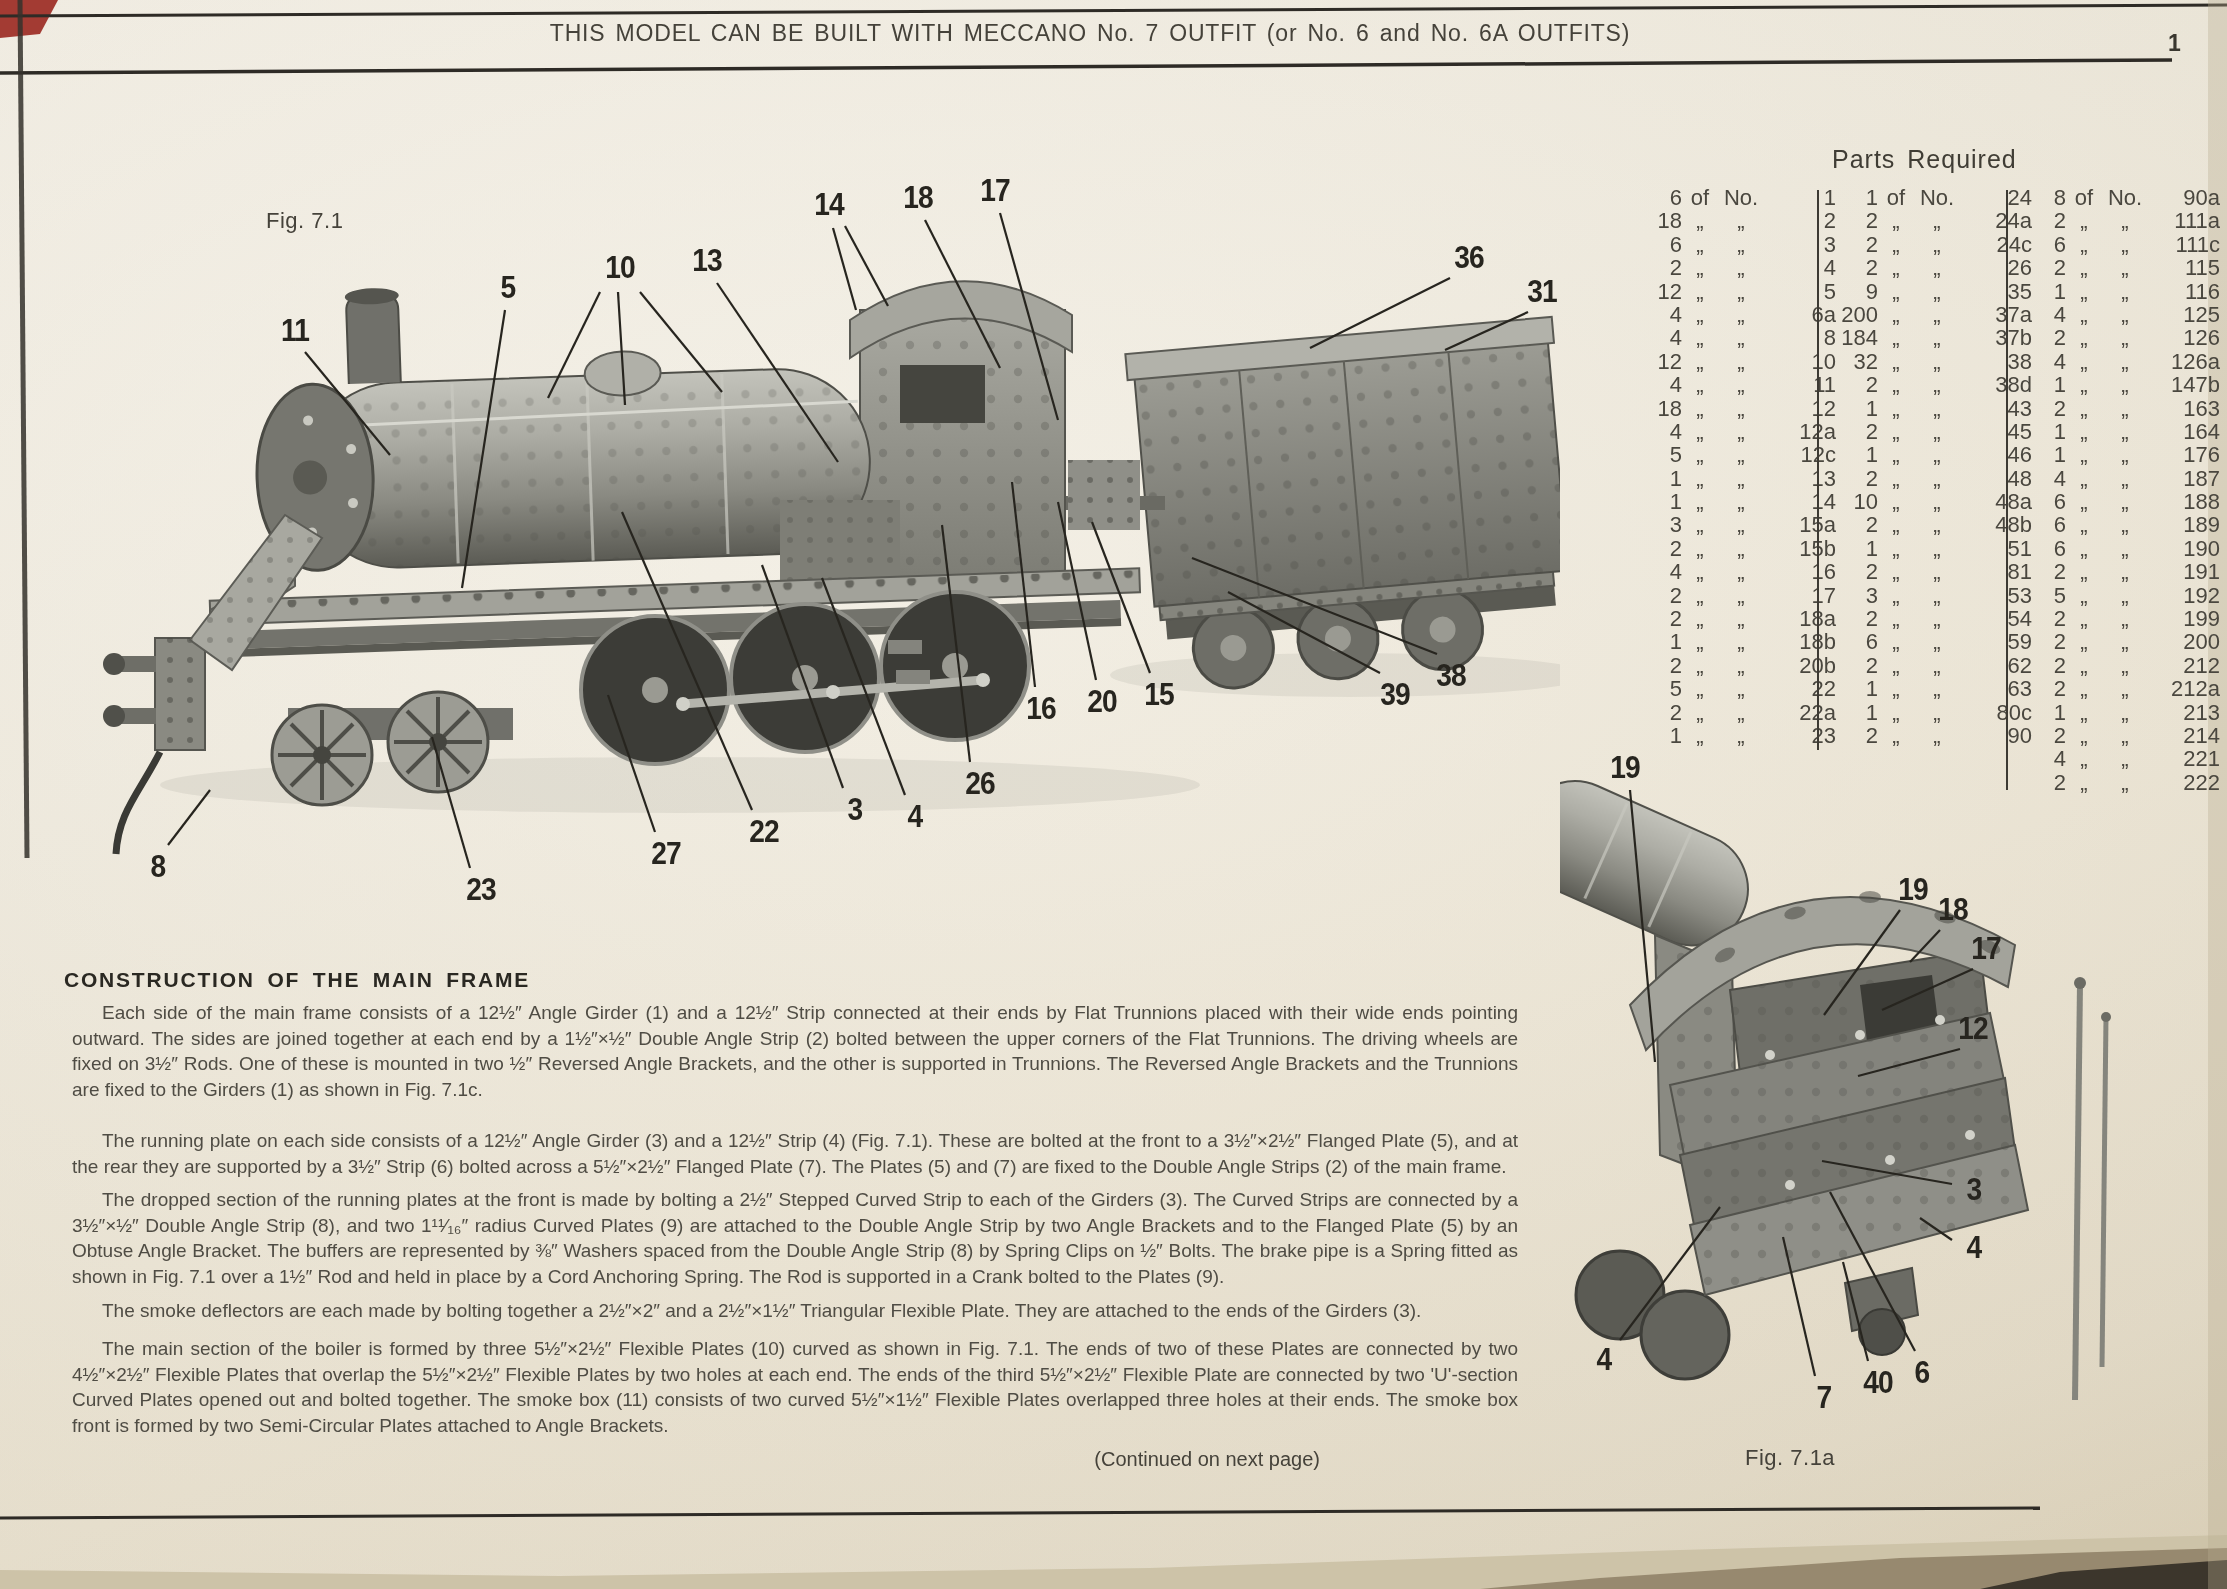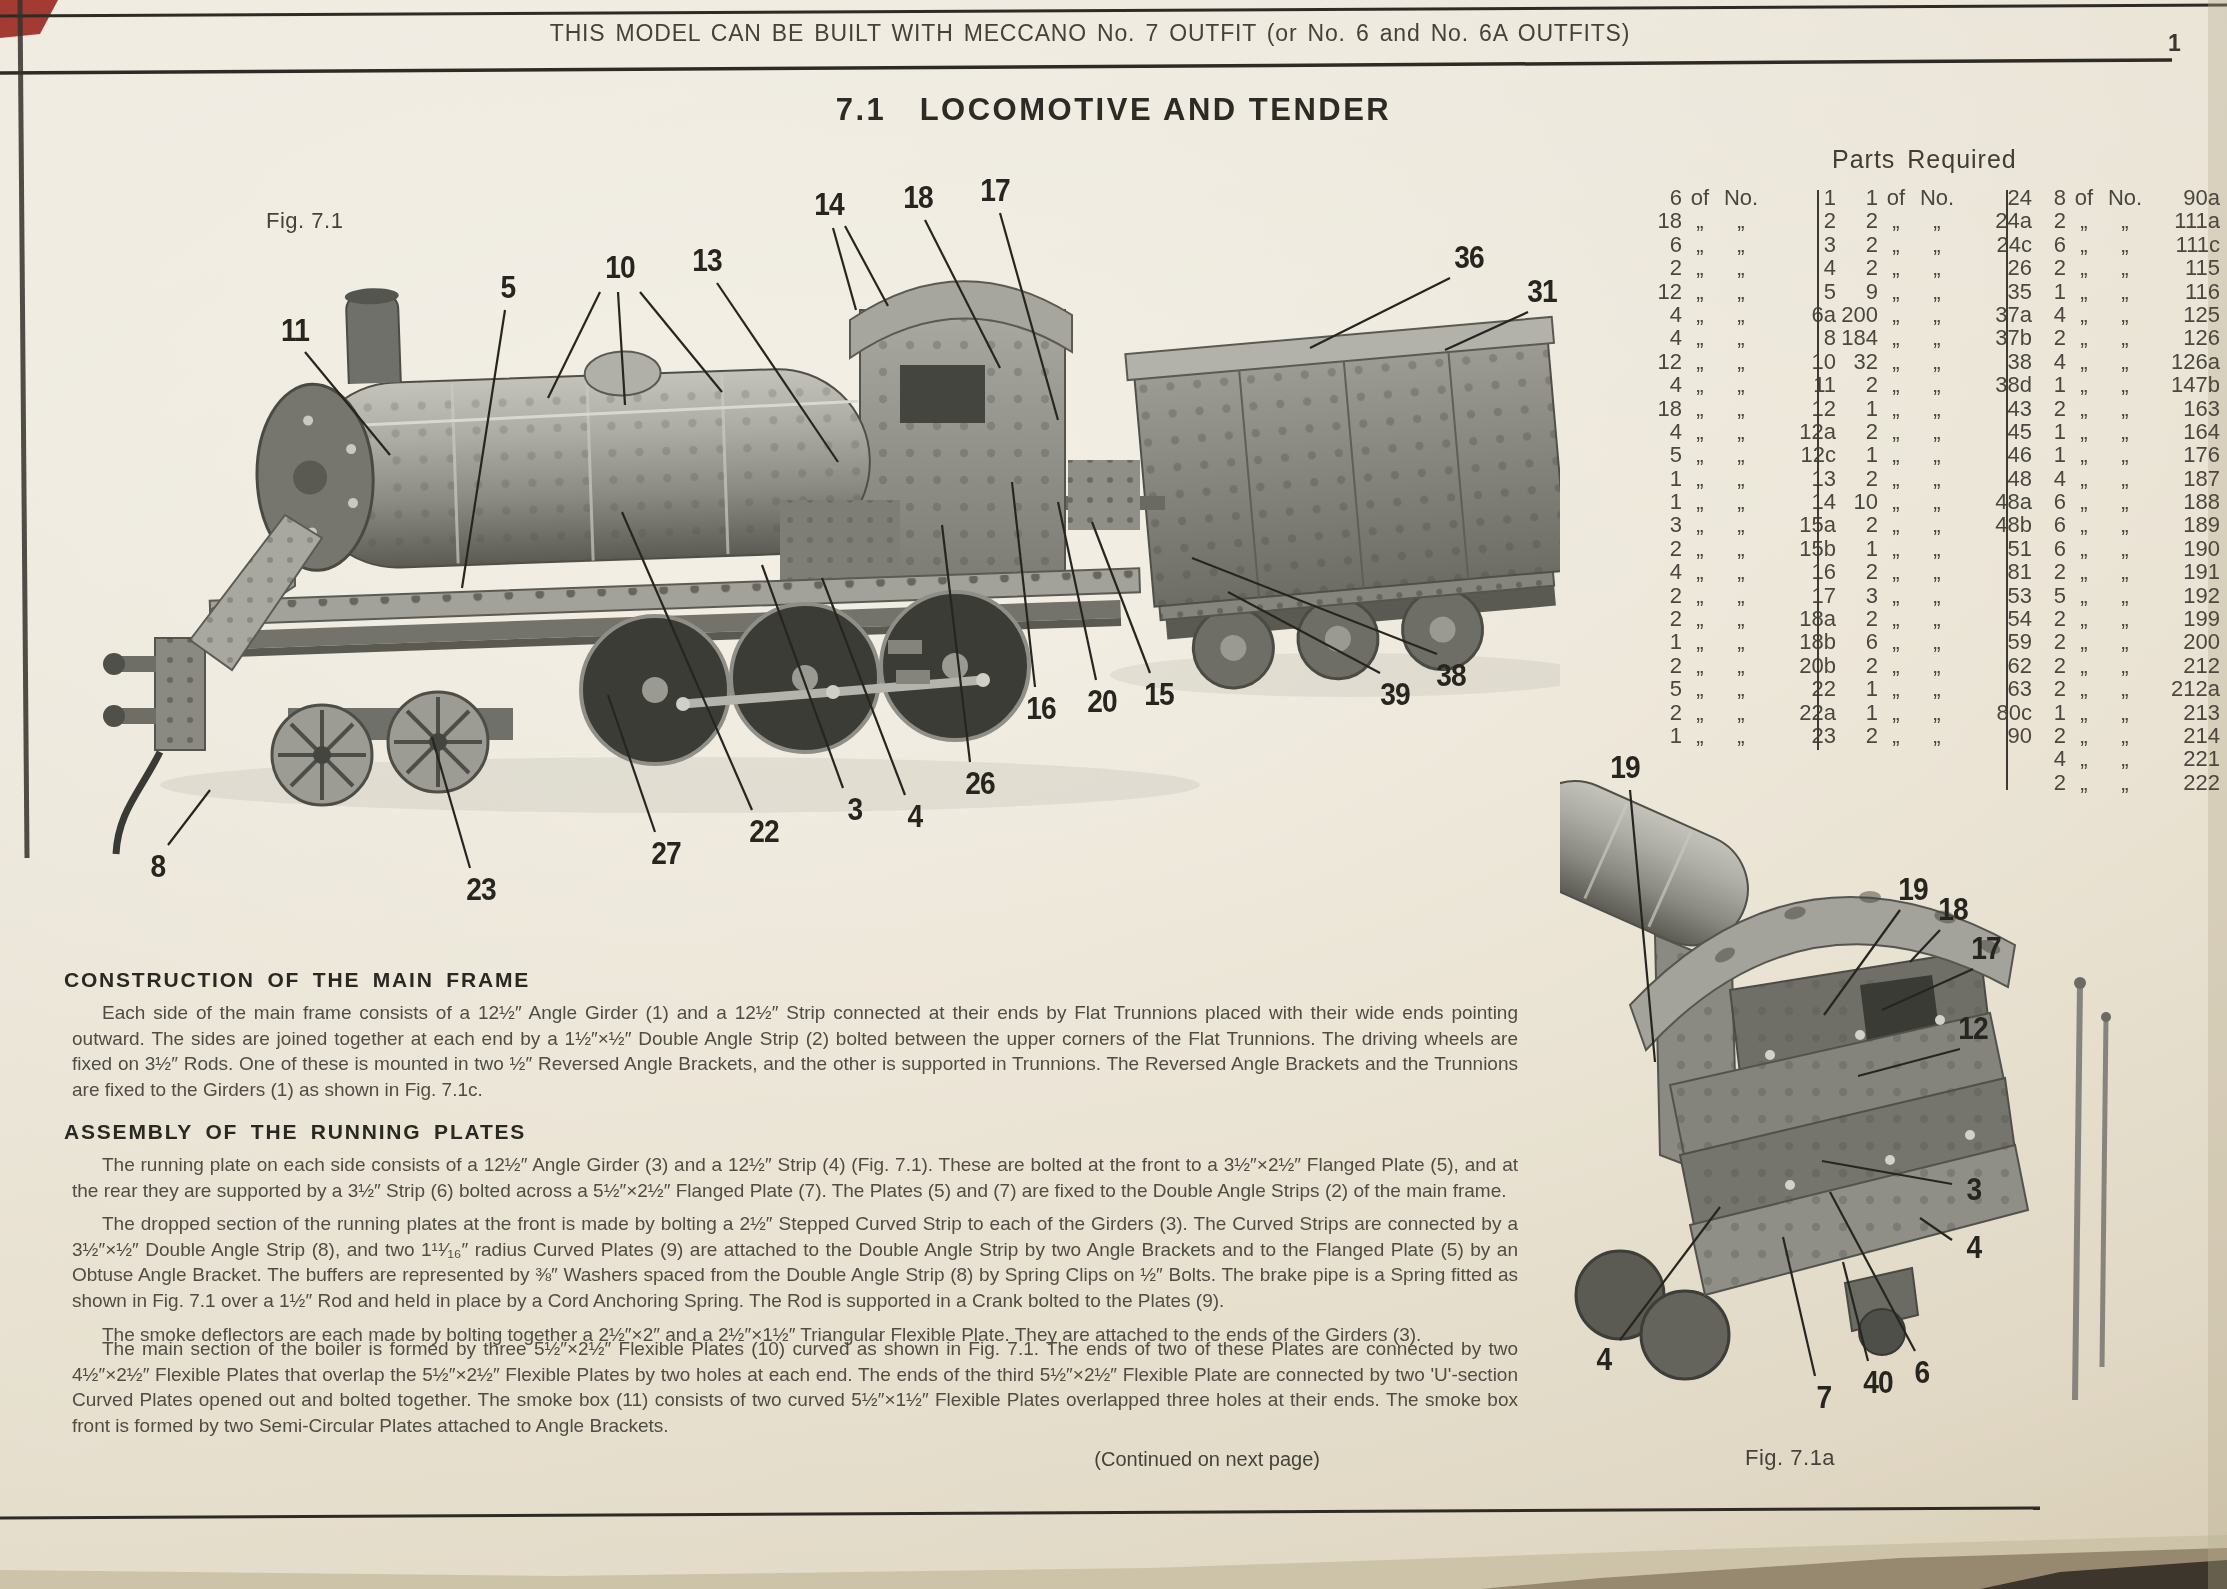--- a/index.html
+++ b/index.html
@@ -267,21 +267,20 @@
         <line x1="1952" y1="1240" x2="1920" y2="1218"></line>
         <line x1="1620" y1="1340" x2="1720" y2="1207"></line>
         <line x1="1815" y1="1376" x2="1783" y2="1237"></line>
         <line x1="1868" y1="1361" x2="1843" y2="1262"></line>
         <line x1="1915" y1="1351" x2="1830" y2="1192"></line>
       </g>
   </svg>
 
   <div class="txt banner">THIS MODEL CAN BE BUILT WITH MECCANO No. 7 OUTFIT (or No. 6 and No. 6A OUTFITS)</div>
   <div class="txt pagenum">1</div>
-  <div class="txt title">7.1   LOCOMOTIVE AND TENDER</div>
   <div class="txt figlabel" id="fig1-label">Fig. 7.1</div>
   <div class="txt figlabel" id="fig1a-label">Fig. 7.1a</div>
 
   <div class="txt parts-title">Parts Required</div>
   <div class="parts-col" id="parts-col-0">
       <div class="prow">
         <span class="pc0">6</span>
         <span class="pc1">of</span>
         <span class="pc2">No.</span>
         <span class="pc3">1</span>
@@ -730,21 +729,20 @@
         <span class="pc2">„</span>
         <span class="pc3">222</span>
       </div>
     </div>
 
   <div class="section" id="section-0">
     <h2 class="sec-h">CONSTRUCTION OF THE MAIN FRAME</h2>
     <p class="sec-p">Each side of the main frame consists of a 12½″ Angle Girder (1) and a 12½″ Strip connected at their ends by Flat Trunnions placed with their wide ends pointing outward. The sides are joined together at each end by a 1½″×½″ Double Angle Strip (2) bolted between the upper corners of the Flat Trunnions. The driving wheels are fixed on 3½″ Rods. One of these is mounted in two ½″ Reversed Angle Brackets, and the other is supported in Trunnions. The Reversed Angle Brackets and the Trunnions are fixed to the Girders (1) as shown in Fig. 7.1c.</p>
   </div>
   <div class="section" id="section-1">
-    <h2 class="sec-h">ASSEMBLY OF THE RUNNING PLATES</h2>
     <p class="sec-p">The running plate on each side consists of a 12½″ Angle Girder (3) and a 12½″ Strip (4) (Fig. 7.1). These are bolted at the front to a 3½″×2½″ Flanged Plate (5), and at the rear they are supported by a 3½″ Strip (6) bolted across a 5½″×2½″ Flanged Plate (7). The Plates (5) and (7) are fixed to the Double Angle Strips (2) of the main frame.</p>
     <p class="sec-p">The dropped section of the running plates at the front is made by bolting a 2½″ Stepped Curved Strip to each of the Girders (3). The Curved Strips are connected by a 3½″×½″ Double Angle Strip (8), and two 1¹¹⁄₁₆″ radius Curved Plates (9) are attached to the Double Angle Strip by two Angle Brackets and to the Flanged Plate (5) by an Obtuse Angle Bracket. The buffers are represented by ⅜″ Washers spaced from the Double Angle Strip (8) by Spring Clips on ½″ Bolts. The brake pipe is a Spring fitted as shown in Fig. 7.1 over a 1½″ Rod and held in place by a Cord Anchoring Spring. The Rod is supported in a Crank bolted to the Plates (9).</p>
     <p class="sec-p">The smoke deflectors are each made by bolting together a 2½″×2″ and a 2½″×1½″ Triangular Flexible Plate. They are attached to the ends of the Girders (3).</p>
   </div>
   <div class="section" id="section-2">
     <p class="sec-p">The main section of the boiler is formed by three 5½″×2½″ Flexible Plates (10) curved as shown in Fig. 7.1. The ends of two of these Plates are connected by two 4½″×2½″ Flexible Plates that overlap the 5½″×2½″ Flexible Plates by two holes at each end. The ends of the third 5½″×2½″ Flexible Plate are connected by two 'U'-section Curved Plates opened out and bolted together. The smoke box (11) consists of two curved 5½″×1½″ Flexible Plates overlapped three holes at their ends. The smoke box front is formed by two Semi-Circular Plates attached to Angle Brackets.</p>
   </div>
   <div class="txt continued">(Continued on next page)</div>
 
   <div id="callout-layer" style="position:absolute;inset:0;z-index:6;pointer-events:none;">

